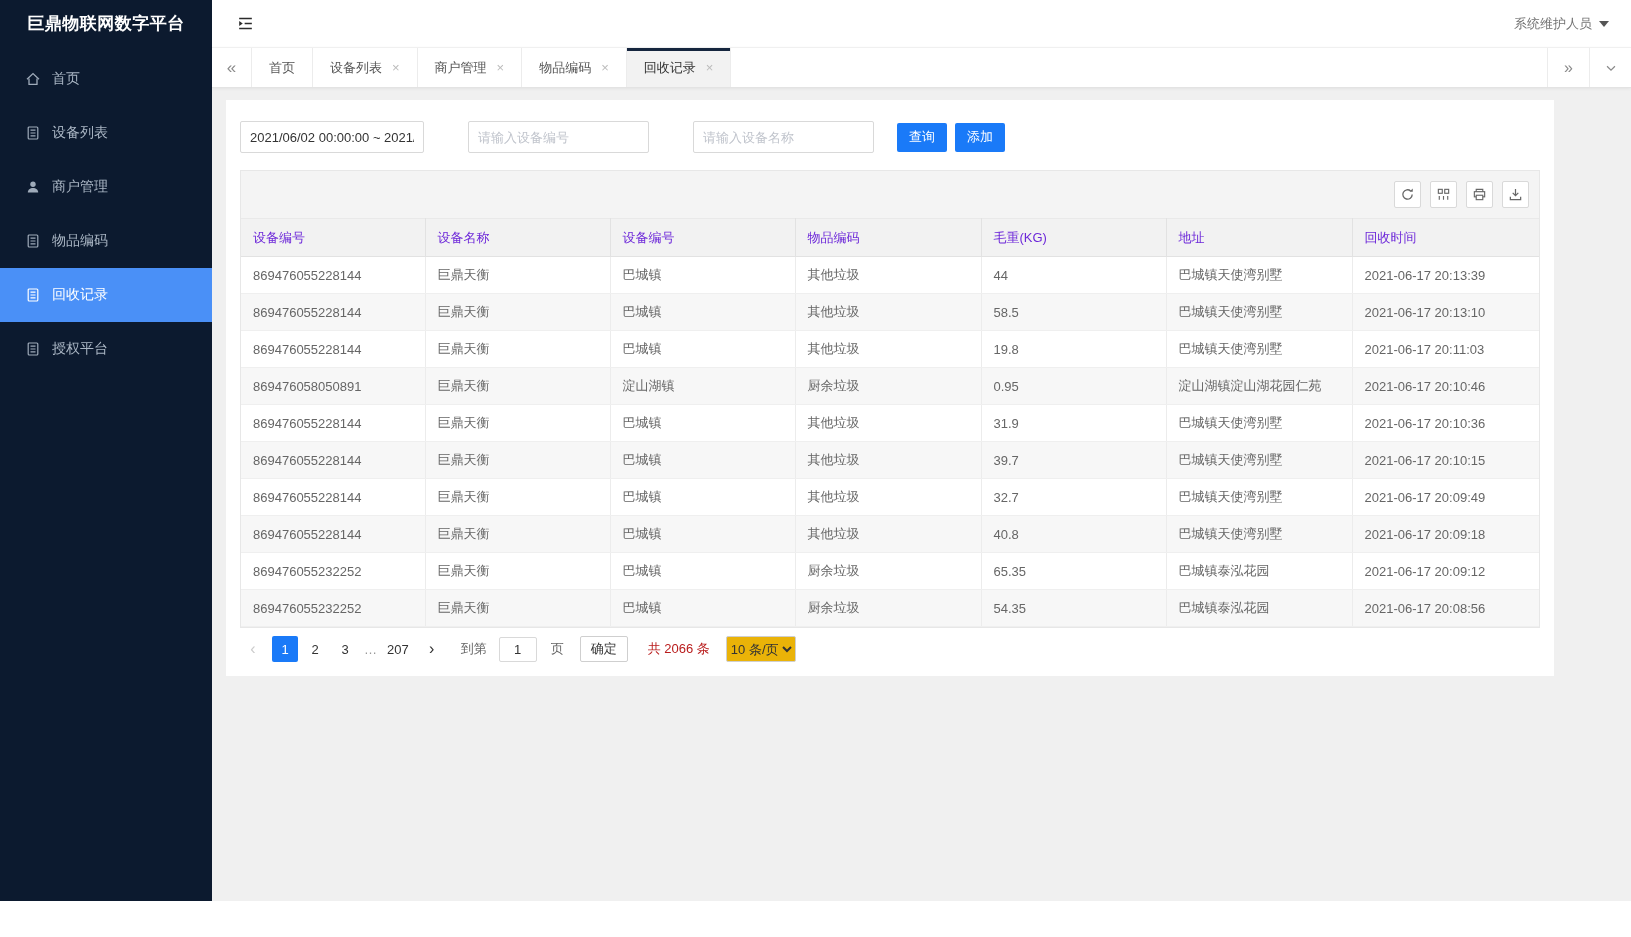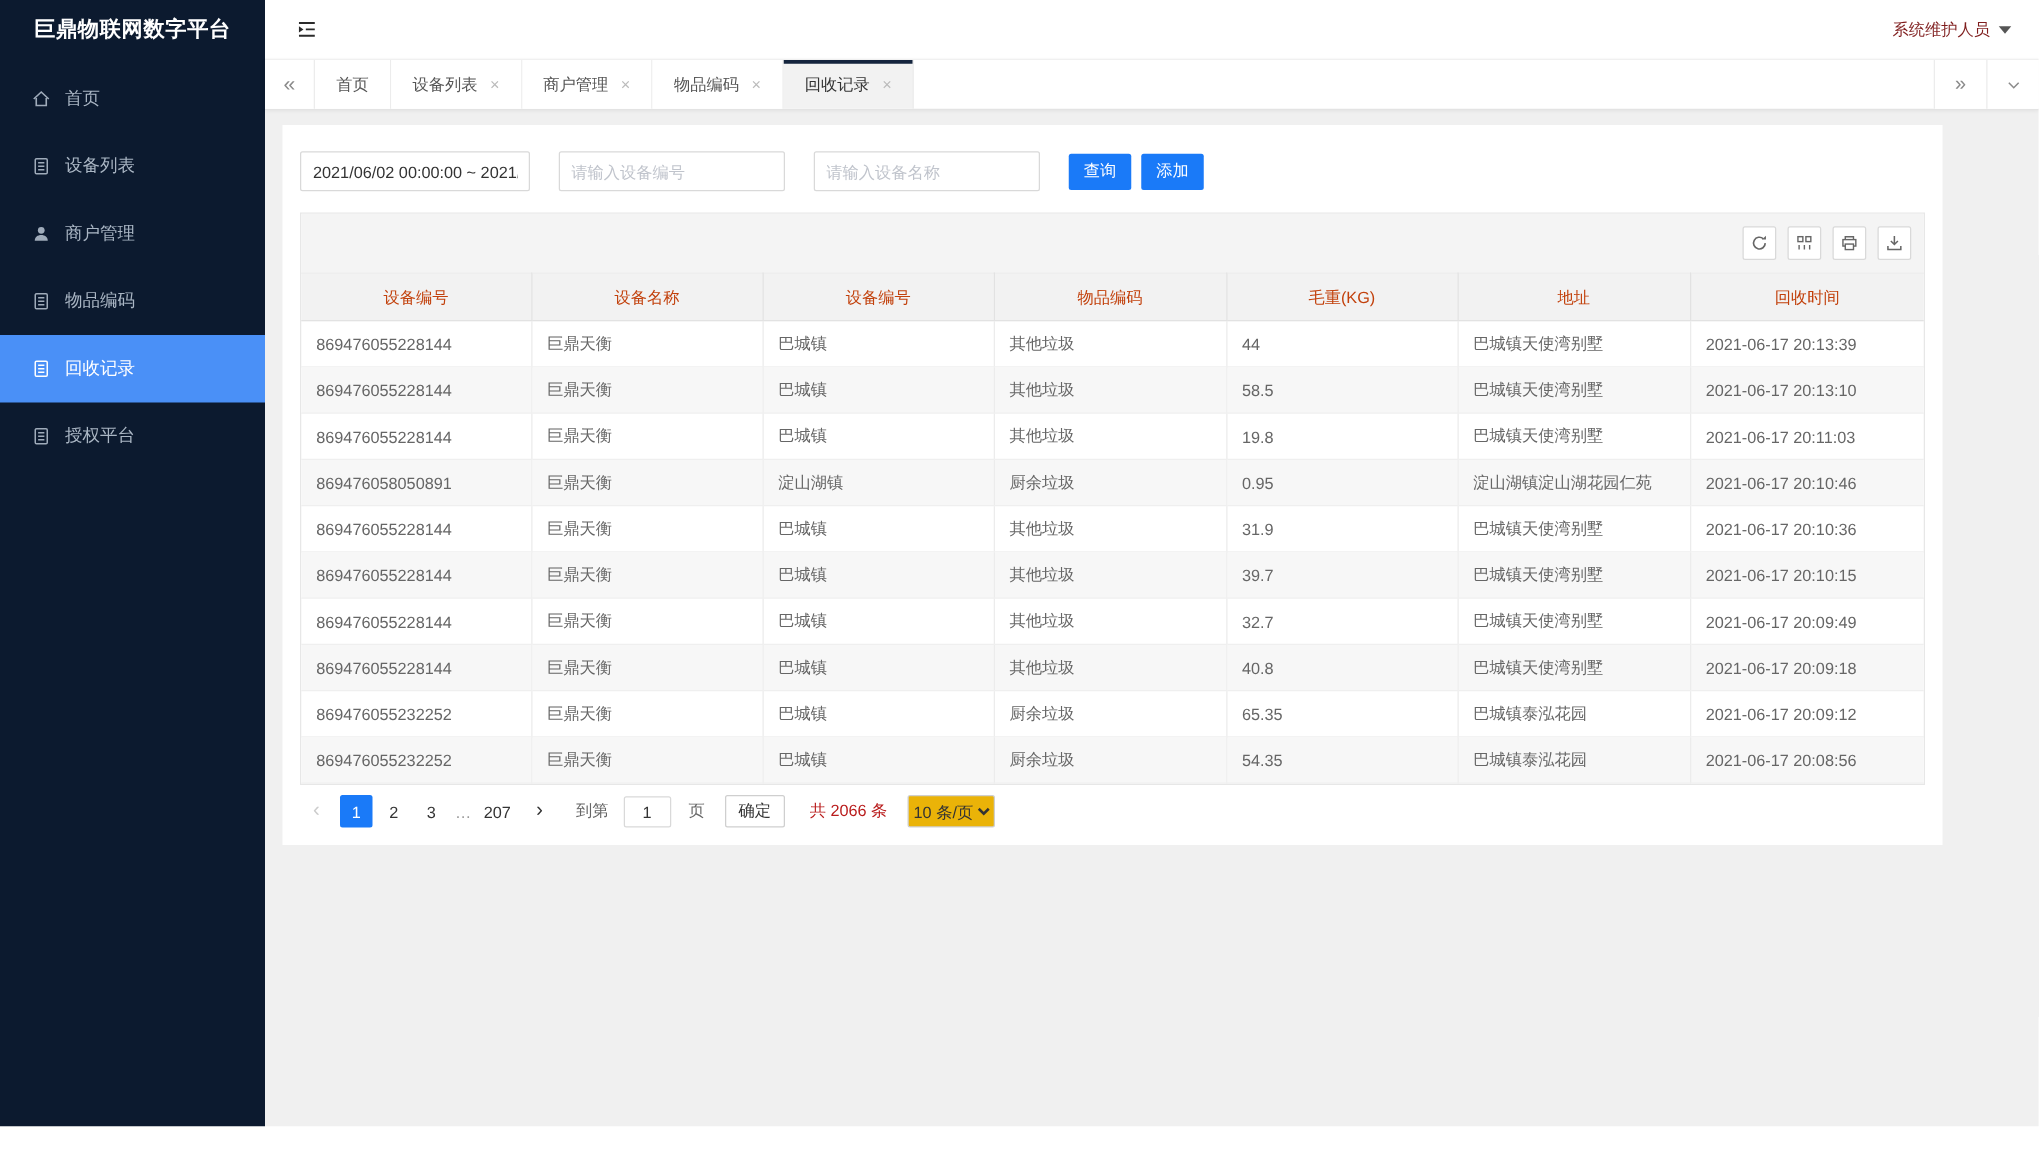--- a/index.html
+++ b/index.html
@@ -13,21 +13,21 @@
   .nav-item { height:54px; display:flex; align-items:center; padding-left:25px; color:#aab6c4; font-size:14px; cursor:pointer; }
   .nav-item .icon { width:16px; height:16px; margin-right:11px; display:inline-flex; color:#9fabba; }
   .nav-item.active { background:var(--active-blue); color:#fff; }
   .nav-item.active .icon { color:#fff; }
   .nav-caret { margin-left:auto; margin-right:20px; width:0; height:0; border-left:5px solid transparent; border-right:5px solid transparent; border-top:6px solid #8b97a6; }
 
   
   .main { flex:1; display:flex; flex-direction:column; min-width:0; }
   .topbar { height:47px; background:#fff; display:flex; align-items:center; padding:0 22px 0 24px; }
   .collapse-btn { background:none; border:none; color:#2b2b2b; cursor:pointer; display:flex; }
-  .user-menu { margin-left:auto; display:flex; align-items:center; gap:7px; font-size:13px; color:#7f1d1d; cursor:pointer; }
+  .user-menu { margin-left:auto; display:flex; align-items:center; gap:7px; font-size:13px; color:#737373; cursor:pointer; }
   .user-caret { width:0; height:0; border-left:5px solid transparent; border-right:5px solid transparent; border-top:6px solid #555; }
 
   .tabbar { height:41px; background:#fff; display:flex; align-items:stretch; border-top:1px solid #f0f0f0; border-bottom:1px solid #e3e3e3; box-shadow:0 1px 3px rgba(0,0,0,.06); position:relative; z-index:2; }
   .tab-scroll { width:40px; border:none; background:#fff; color:#8a8a8a; font-size:17px; cursor:pointer; }
   .tab-scroll.left { border-right:1px solid #ececec; }
   .tabs { display:flex; }
   .tab { display:flex; align-items:center; gap:10px; padding:0 17px; font-size:13px; color:#555; border-right:1px solid #ececec; cursor:pointer; position:relative; background:#fff; }
   .tab .close { color:#bbb; font-size:13px; cursor:pointer; }
   .tab.active { background:#f2f2f2; color:#333; }
   .tab.active::before { content:""; position:absolute; top:0; left:0; right:0; height:3px; background:#15253e; }
@@ -35,30 +35,30 @@
   .tab-right .ctrl { width:42px; border:none; border-left:1px solid #ececec; background:#fff; color:#8a8a8a; font-size:16px; cursor:pointer; display:flex; align-items:center; justify-content:center; }
 
   .content { flex:1; background:#f0f0f0; padding:12px 0 0 14px; overflow:hidden; }
   .card { width:1328px; background:#fff; padding-bottom:6px; }
 
   
   .filters { display:flex; align-items:center; gap:23px; padding:21px 14px 17px; }
   .filters input { height:32px; border:1px solid #d9d9d9; border-radius:2px; padding:0 9px; font-size:13px; color:#333; outline:none; font-family:inherit; }
   .filters input::placeholder { color:#c0c4cc; }
   .inp-date { width:184px; }
-  .inp-txt { width:181px; }
+  .inp-txt { width:181px;margin-left:21px; }
   .btn-group { display:flex; gap:8px; }
   .btn-primary { height:29px; padding:0 12px; background:var(--accent); color:#fff; border:none; border-radius:2px; font-size:13px; cursor:pointer; font-family:inherit; }
 
   
   .table-wrap { margin:0 14px; border:1px solid #e7e7e7; }
   .toolbar { height:47px; background:#f4f4f4; display:flex; align-items:center; justify-content:flex-end; gap:9px; padding:0 10px; }
   .tool-btn { width:27px; height:27px; background:#fff; border:1px solid #d9d9d9; border-radius:2px; color:#666; display:flex; align-items:center; justify-content:center; cursor:pointer; }
   table { width:100%; border-collapse:collapse; table-layout:fixed; }
-  th { background:#f2f2f2; height:38px; text-align:center; padding:0 12px; font-size:13px; font-weight:normal; color:#c2410c; border-right:1px solid #e2e2e2; border-bottom:1px solid #e2e2e2; border-top:1px solid #e9e9e9; }
+  th { background:#f2f2f2; height:38px; text-align:left; padding:0 12px; font-size:13px; font-weight:normal; color:#6d28d9; border-right:1px solid #e2e2e2; border-bottom:1px solid #e2e2e2; border-top:1px solid #e9e9e9; }
   th:last-child { border-right:none; }
   td { height:37px; padding:0 12px; font-size:13px; color:#666; border-right:1px solid #ececec; border-bottom:1px solid #efefef; white-space:nowrap; overflow:hidden; }
   td:last-child { border-right:none;margin-left:48px; }
   tbody tr:nth-child(even) td { background:#f7f7f7; }
 
   
   .pagination { height:42px; display:flex; align-items:center; gap:6px; padding:0 14px; font-size:13px; color:#333; }
   .pg-arrow { width:26px; height:26px; border:none; background:none; font-size:16px; cursor:pointer; color:#333; }
   .pg-arrow.disabled { color:#ccc; cursor:default; }
   .pg-num { min-width:26px; height:26px; border:none; background:none; font-size:13px; color:#333; cursor:pointer; border-radius:2px; padding:0 4px; font-family:inherit; }

